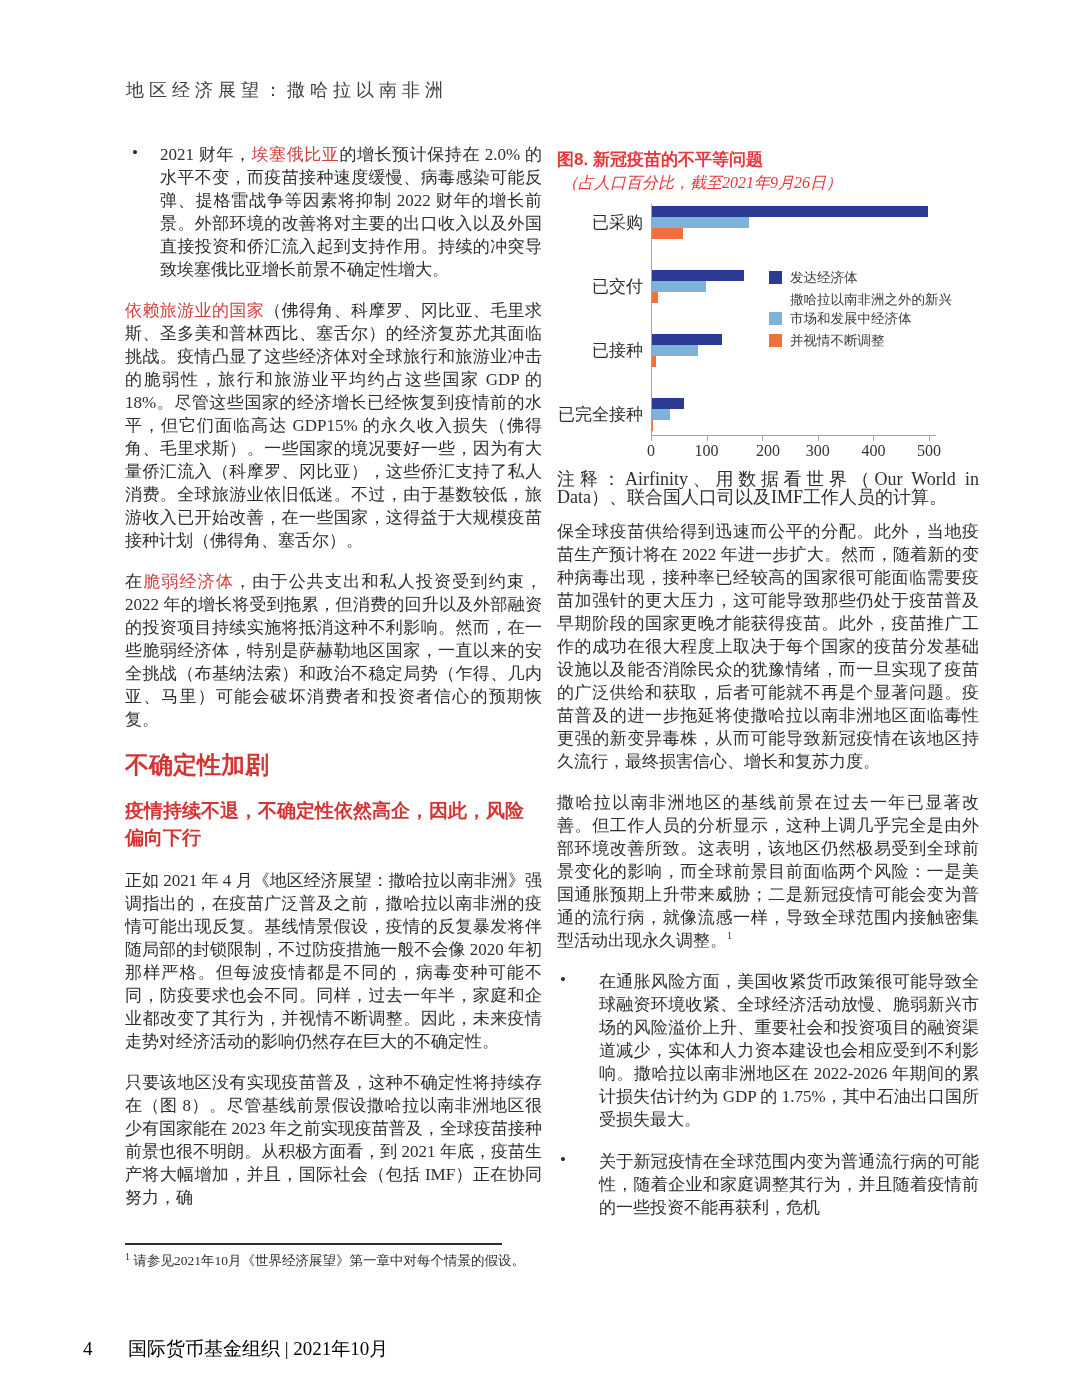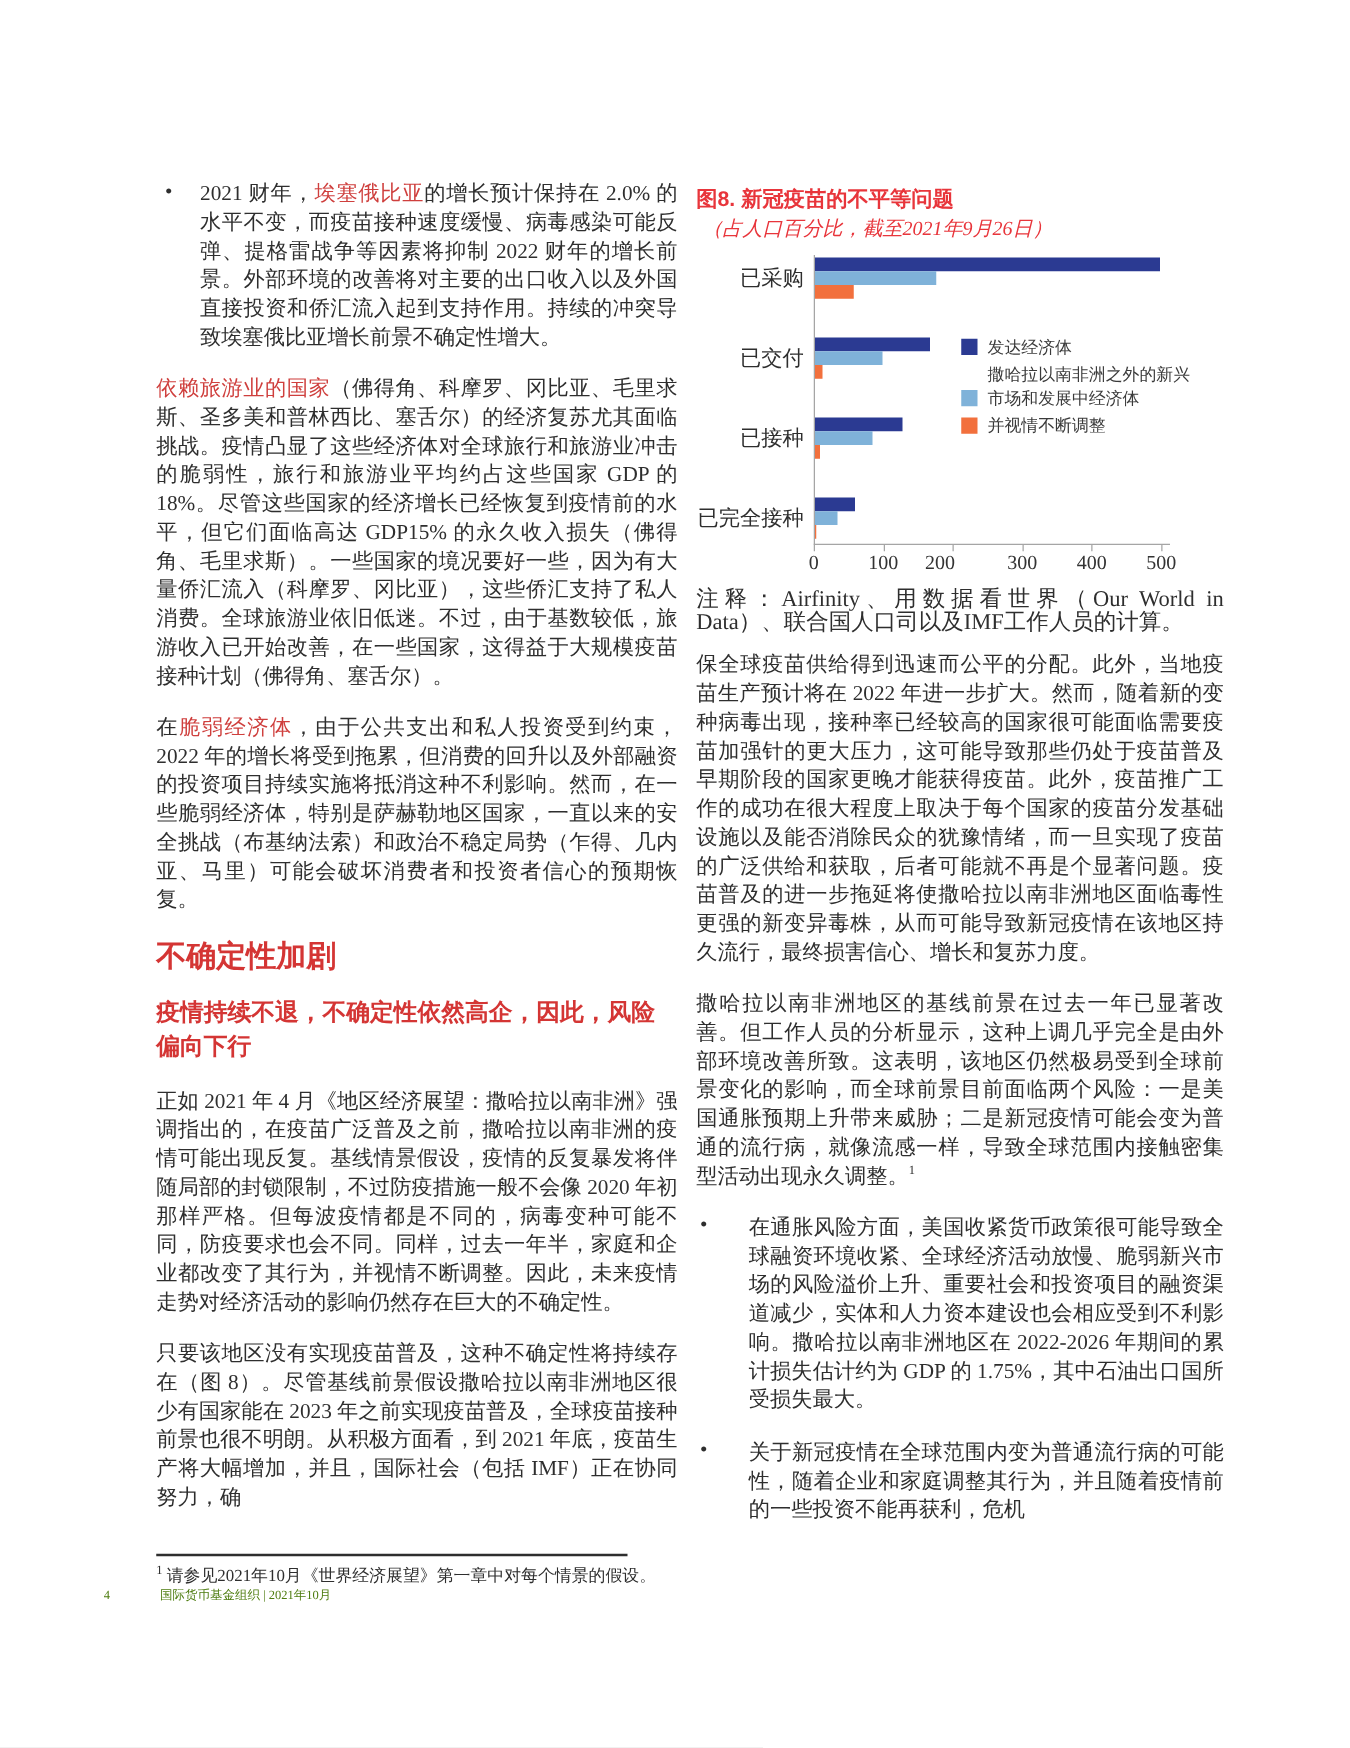--- a/index.html
+++ b/index.html
@@ -170,31 +170,32 @@
     line-height: 18px;
   }
   .footnote-rule {
     width: 377px; height: 2px;
     background: #2e2e2e;
     margin-bottom: 7px;
   }
   sup { font-size: 10px; vertical-align: super; line-height: 0; }
   .doc-footer {
     position: absolute;
-    left: 83px; top: 1269px;
-    font-size: 10px;
-    color: #4d7c0f;
+    left: 83px; top: 1336px;
+    font-size: 19px;
+    color: #000000;
   }
   .doc-footer .pagenum { display: inline-block; width: 45px; }
 </style>
 </head>
 <body>
 
 <div class="page" style="--inline-red: #cf3f3d; --heading-red: #d43534; --figure-red: #e8353b;">
 
+  <div class="doc-header">地区经济展望：撒哈拉以南非洲</div>
 
   <div class="col-left">
 
     <div class="bullet-item">
       <span class="marker">•</span>
       <p class="body"><span>2021 财年，</span><span class="red">埃塞俄比亚</span><span>的增长预计保持在 2.0% 的水平不变，而疫苗接种速度缓慢、病毒感染可能反弹、提格雷战争等因素将抑制 2022 财年的增长前景。外部环境的改善将对主要的出口收入以及外国直接投资和侨汇流入起到支持作用。持续的冲突导致埃塞俄比亚增长前景不确定性增大。</span></p>
     </div>
 
     <p class="body"><span class="red">依赖旅游业的国家</span><span>（佛得角、科摩罗、冈比亚、毛里求斯、圣多美和普林西比、塞舌尔）的经济复苏尤其面临挑战。疫情凸显了这些经济体对全球旅行和旅游业冲击的脆弱性，旅行和旅游业平均约占这些国家 GDP 的 18%。尽管这些国家的经济增长已经恢复到疫情前的水平，但它们面临高达 GDP15% 的永久收入损失（佛得角、毛里求斯）。一些国家的境况要好一些，因为有大量侨汇流入（科摩罗、冈比亚），这些侨汇支持了私人消费。全球旅游业依旧低迷。不过，由于基数较低，旅游收入已开始改善，在一些国家，这得益于大规模疫苗接种计划（佛得角、塞舌尔）。</span></p>
 
@@ -252,21 +253,21 @@
             </div>
           </div>
         </div>
       <div class="chart-axis">
 
       <div class="tick-mark" style="left: 94px;"></div>
           <span class="tick-label" style="left: 94px;">0</span>
           <div class="tick-mark" style="left: 149.6px;"></div>
           <span class="tick-label" style="left: 149.6px;">100</span>
           <div class="tick-mark" style="left: 205.2px;"></div>
-          <span class="tick-label" style="left: 195px; text-align: center;">200</span>
+          <span class="tick-label" style="left: 211px; text-align: center;">200</span>
           <div class="tick-mark" style="left: 260.8px;"></div>
           <span class="tick-label" style="left: 260.8px;">300</span>
           <div class="tick-mark" style="left: 316.4px;"></div>
           <span class="tick-label" style="left: 316.4px;">400</span>
           <div class="tick-mark" style="left: 372px;"></div>
           <span class="tick-label" style="left: 372px;">500</span>
         </div>
       <div class="chart-legend">
 
       <div class="legend-item">

